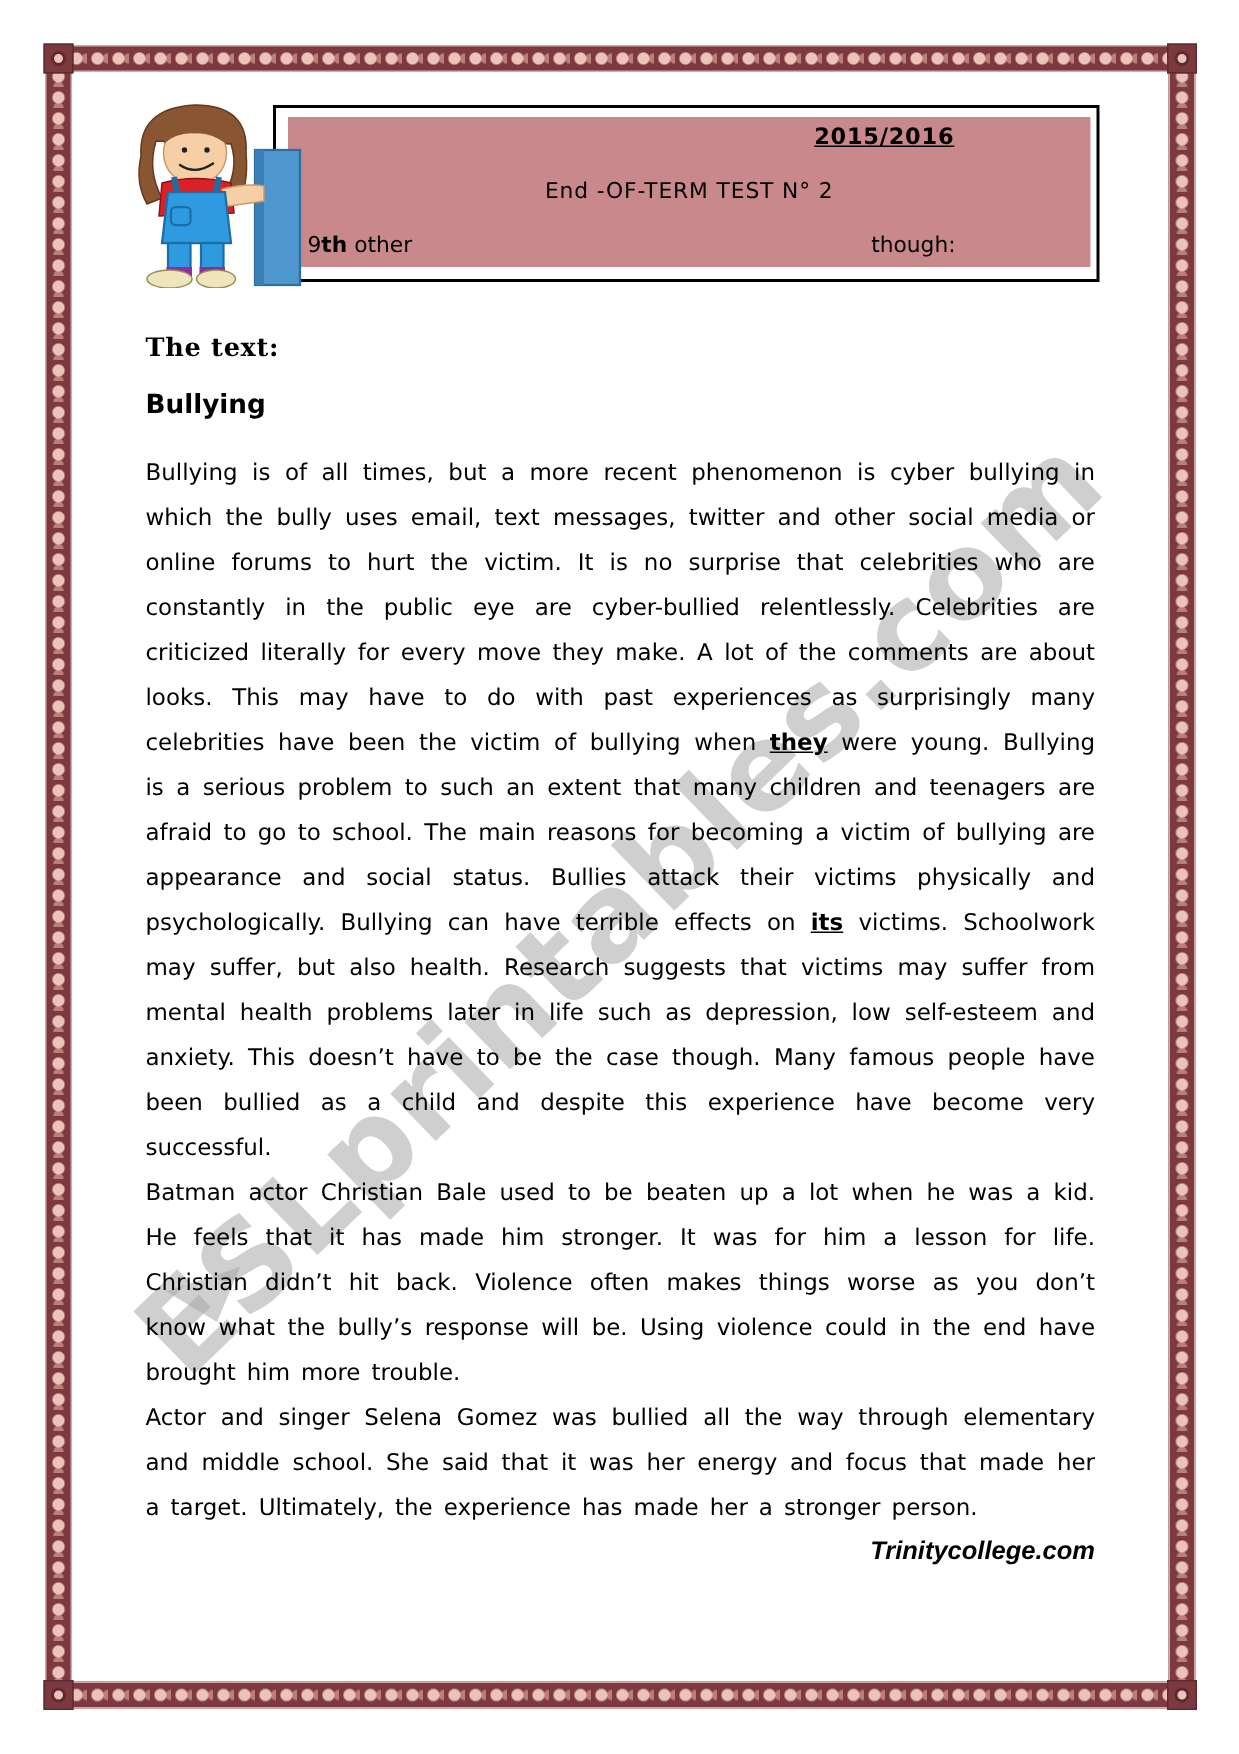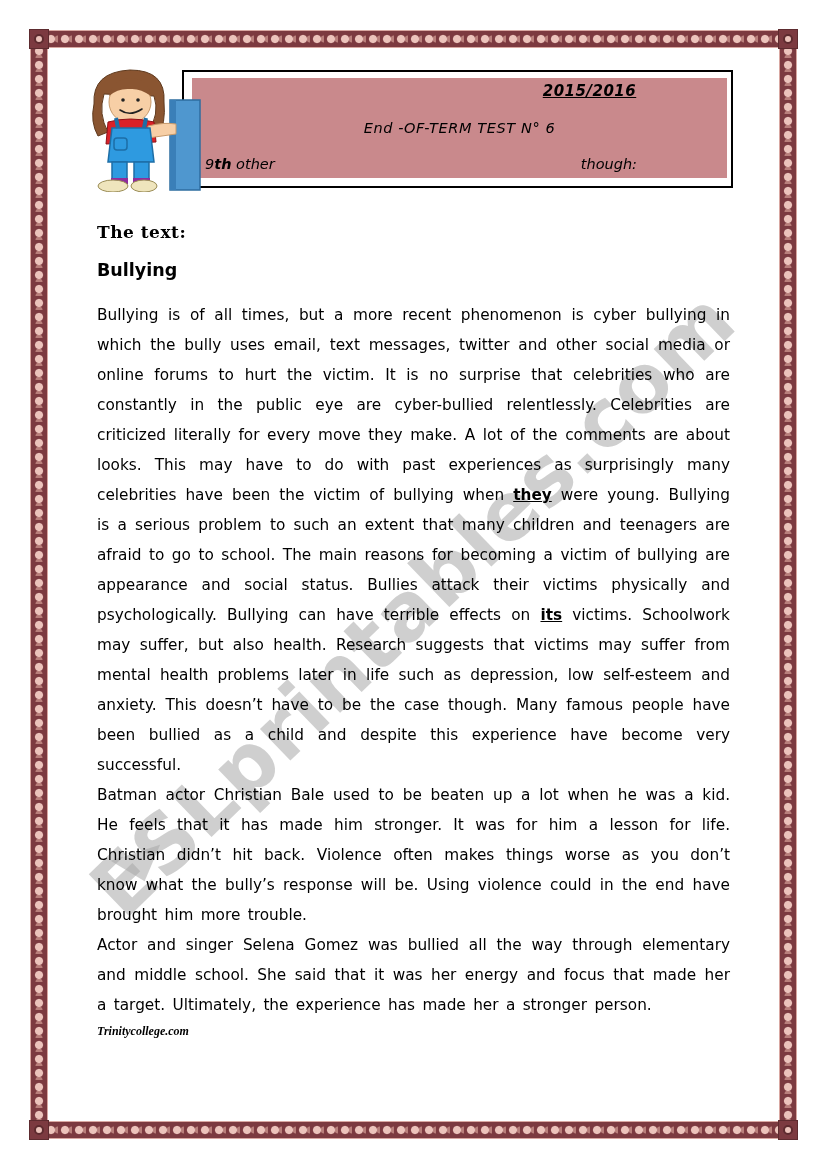--- a/index.html
+++ b/index.html
@@ -53,21 +53,20 @@
   }
 
   
   .header-box{
     position:absolute;left:182px;top:70px;width:551px;height:118px;
     background:#ffffff;border:2px solid #000;box-sizing:border-box;z-index:2;
   }
   .header-pink{
     position:absolute;left:8px;top:6px;width:535px;height:100px;
     background:#c9898c;
-    font-style:italic;
   }
   .school-year{
     position:absolute;left:0;top:4px;width:100%;text-align:center;
     padding-left:260px;box-sizing:border-box;
     font-weight:700;text-decoration:underline;font-size:15px;letter-spacing:.5px;
   }
   .test-title{
     position:absolute;left:0;top:42px;width:100%;text-align:center;
     font-size:14.5px;letter-spacing:.6px;
   }
@@ -84,22 +83,22 @@
     font-size:17px;margin:0 0 18px 0;letter-spacing:.5px;
   }
   .article-title{
     text-align:left;font-weight:700;font-size:17.5px;margin:0 0 20px 0;
   }
   .body-para{
     margin:0;text-align:justify;font-size:15.3px;line-height:30px;
     word-spacing:2.5px;
   }
   .attribution{
-    font-family:Liberation Serif, serif;font-style:italic;
-    font-weight:700;font-size:12px;margin-top:4px;
+    text-align:right;font-family:Liberation Sans, sans-serif;font-style:italic;
+    font-weight:700;font-size:17px;margin-top:4px;
   }
 </style>
 </head>
 <body>
 
 <div class="page">
 
   <div class="band h top"></div>
   <div class="band h bottom"></div>
   <div class="band v left"></div>
@@ -141,21 +140,21 @@
     <rect x="47" y="116" width="17" height="6" fill="#8e2d9c"></rect>
     <rect x="69" y="116" width="17" height="6" fill="#8e2d9c"></rect>
 
     <ellipse cx="49" cy="124" rx="15" ry="6" fill="#efe5bd" stroke="#9a8c55" stroke-width="1"></ellipse>
     <ellipse cx="80" cy="124" rx="13" ry="6" fill="#efe5bd" stroke="#9a8c55" stroke-width="1"></ellipse>
   </svg>
 
   <div class="header-box">
     <div class="header-pink">
       <div class="school-year">2015/2016</div>
-      <div class="test-title">End -OF-TERM TEST N° 6</div>
+      <div class="test-title">End -OF-TERM TEST N° 2</div>
       <div class="header-row">
         <span><span>9</span><b>th</b><span> other</span></span>
         <span>though:</span>
       </div>
     </div>
   </div>
 
   <div class="content">
     <p class="lead-in">The text:</p>
     <h1 class="article-title">Bullying</h1>

